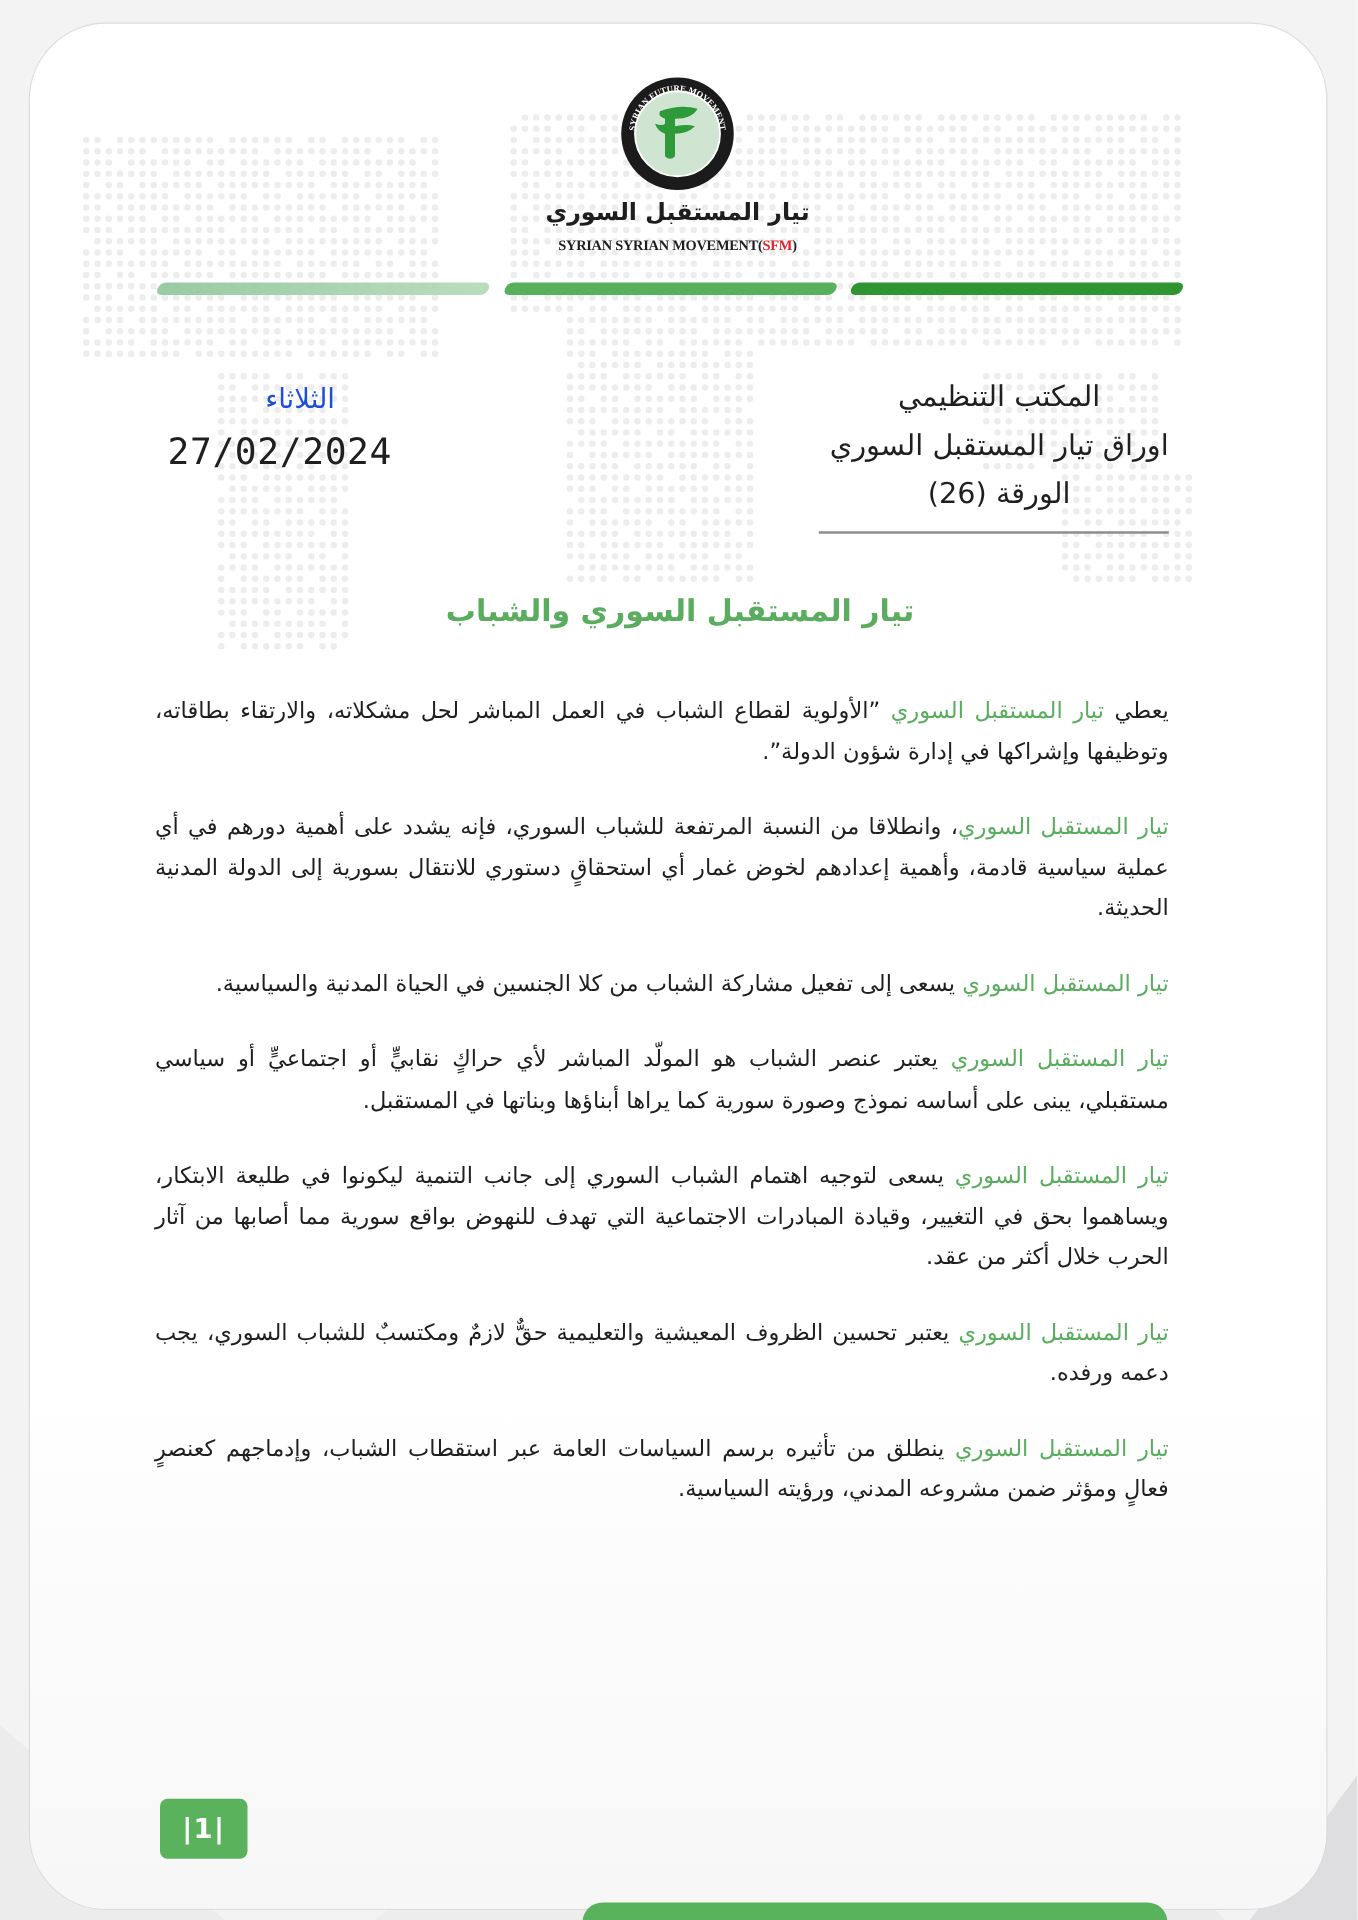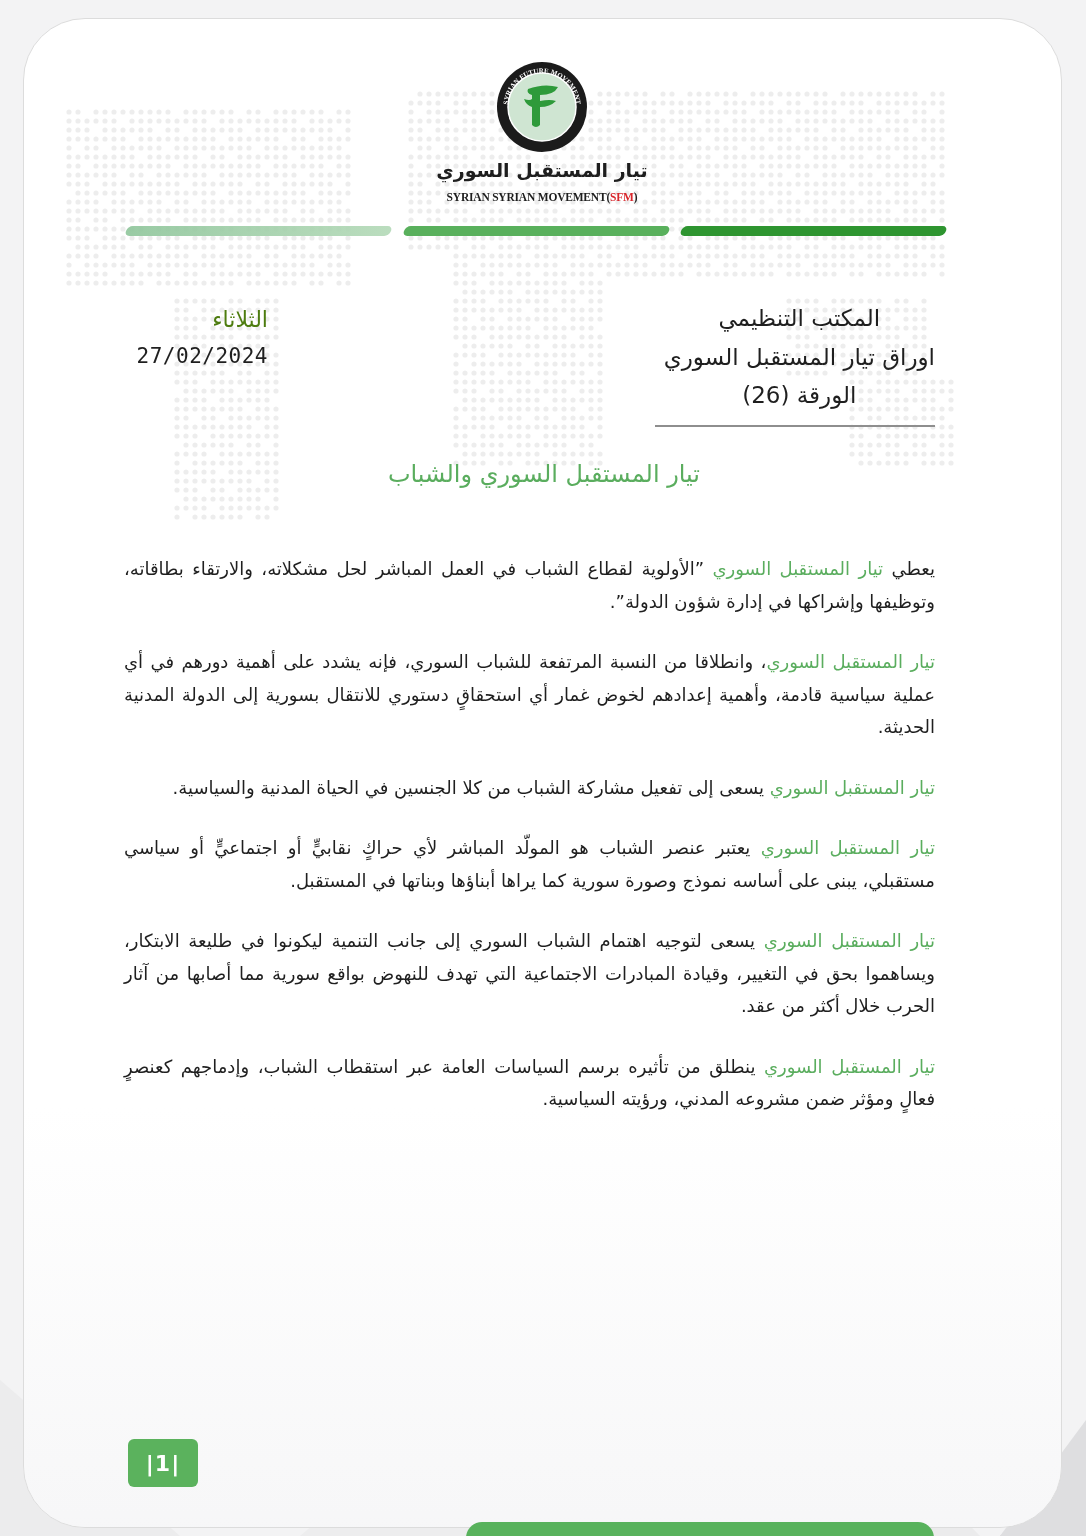--- a/index.html
+++ b/index.html
@@ -41,30 +41,30 @@
     .bar-3 { left: 657px; width: 265px; background: #2e9530; }
 
     .office {
       position: absolute; right: 128px; top: 280px; direction: rtl; text-align: center;
       font-size: 23px; line-height: 38.5px; color: #1f1f1f;
     }
     .office-rule { position: absolute; left: 631px; top: 406px; width: 280px; height: 2px; background: #8e8e8e; }
 
     .day {
       position: absolute; left: 110px; top: 288px; width: 134px; direction: rtl; 
-      font-size: 22px; color: #4d7c0f;
+      font-size: 22px; color: #1d4ed8;
     }
     .date {
-      position: absolute; left: 110px; top: 325px; width: 134px; text-align: right;
-      font-family: "DejaVu Sans Mono", monospace; font-size: 21px; color: #1f1f1f; letter-spacing: 0.5px;
+      position: absolute; left: 110px; top: 325px; width: 134px; 
+      font-family: "DejaVu Sans Mono", monospace; font-size: 29px; color: #1f1f1f; letter-spacing: 0.5px;
     }
 
     .doc-title {
-      position: absolute; left: 300px; top: 441px; width: 440px; text-align: center; direction: rtl;
-      font-size: 24px; font-weight: normal; color: #5aad5e;
+      position: absolute; left: 300px; top: 456px; width: 440px; text-align: center; direction: rtl;
+      font-size: 24px; font-weight: bold; color: #5aad5e;
     }
 
     .body-text {
       position: absolute; left: 100px; top: 534px; width: 811px; direction: rtl; text-align: justify;
       text-align-last: right;
       font-size: 18px; line-height: 32.5px; color: #1f1f1f;
     }
     .para { margin: 0 0 28px 0; }
     .para .hl { color: #5aad5e; }
 
@@ -2555,20 +2555,21 @@
     <div class="date">27/02/2024</div>
 
     <div class="doc-title">تيار المستقبل السوري والشباب</div>
 
     <div class="body-text">
       <p class="para"><span>يعطي </span><span class="hl">تيار المستقبل السوري</span><span> ”الأولوية لقطاع الشباب في العمل المباشر لحل مشكلاته، والارتقاء بطاقاته، وتوظيفها وإشراكها في إدارة شؤون الدولة”.</span></p>
       <p class="para"><span class="hl">تيار المستقبل السوري</span><span>، وانطلاقا من النسبة المرتفعة للشباب السوري، فإنه يشدد على أهمية دورهم في أي عملية سياسية قادمة، وأهمية إعدادهم لخوض غمار أي استحقاقٍ دستوري للانتقال بسورية إلى الدولة المدنية الحديثة.</span></p>
       <p class="para"><span class="hl">تيار المستقبل السوري</span><span> يسعى إلى تفعيل مشاركة الشباب من كلا الجنسين في الحياة المدنية والسياسية.</span></p>
       <p class="para"><span class="hl">تيار المستقبل السوري</span><span> يعتبر عنصر الشباب هو المولّد المباشر لأي حراكٍ نقابيٍّ أو اجتماعيٍّ أو سياسي مستقبلي، يبنى على أساسه نموذج وصورة سورية كما يراها أبناؤها وبناتها في المستقبل.</span></p>
       <p class="para"><span class="hl">تيار المستقبل السوري</span><span> يسعى لتوجيه اهتمام الشباب السوري إلى جانب التنمية ليكونوا في طليعة الابتكار، ويساهموا بحق في التغيير، وقيادة المبادرات الاجتماعية التي تهدف للنهوض بواقع سورية مما أصابها من آثار الحرب خلال أكثر من عقد.</span></p>
+      <p class="para"><span class="hl">تيار المستقبل السوري</span><span> يعتبر تحسين الظروف المعيشية والتعليمية حقٌّ لازمٌ ومكتسبٌ للشباب السوري، يجب دعمه ورفده.</span></p>
       <p class="para"><span class="hl">تيار المستقبل السوري</span><span> ينطلق من تأثيره برسم السياسات العامة عبر استقطاب الشباب، وإدماجهم كعنصرٍ فعالٍ ومؤثر ضمن مشروعه المدني، ورؤيته السياسية.</span></p>
     </div>
 
     <div class="page-num">|1|</div>
   </div>
 </div>
 
 <div class="footer-bar"></div>
 
 </body></html>

